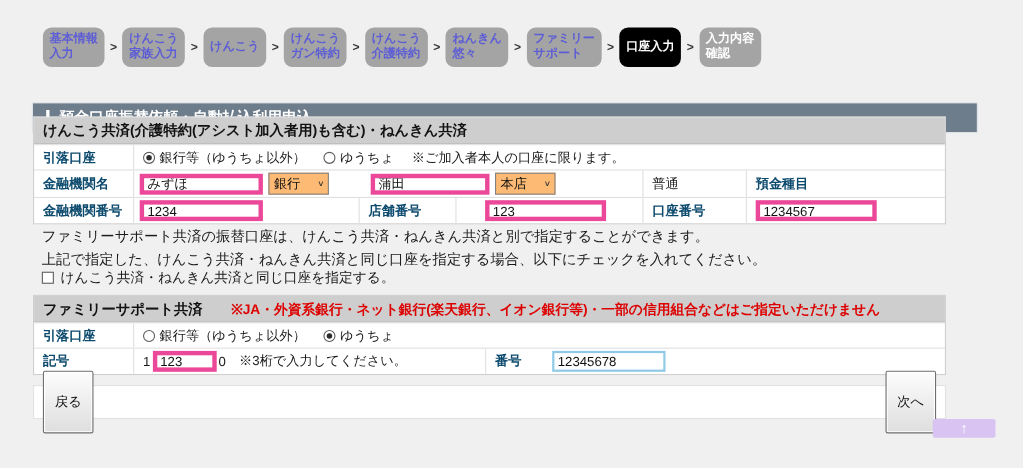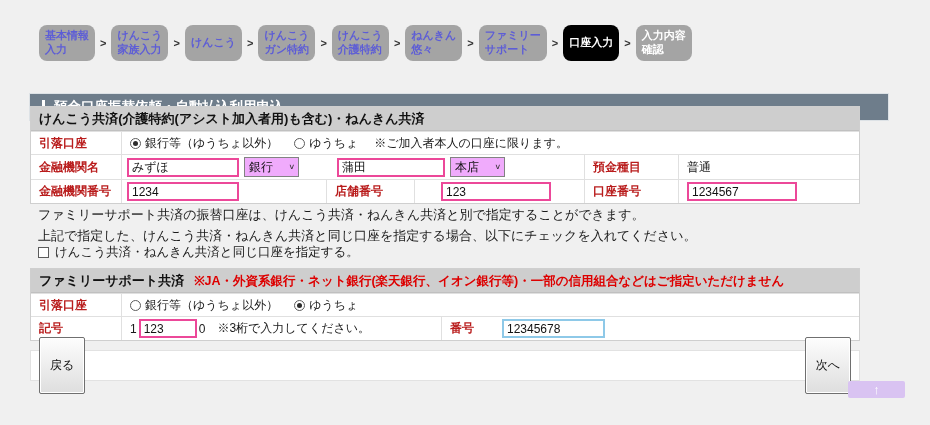--- a/index.html
+++ b/index.html
@@ -33,40 +33,40 @@
     margin-top:28px;
   }
   .accent { width:3px; height:15px; background:#fff; margin:0 9px 0 12px; }
 
   
   .t { position:absolute; left:30px; width:830px; background:#fff; border:1px solid #cfcfcf; }
   .t1 { top:106px; }
   .t2 { top:268px; }
   .th { height:24px; background:#cecece; display:flex; align-items:center; padding:0 8px; font-size:13px; border-bottom:1px solid #c0c0c0; }
   .th .ttl { font-weight:bold; color:#111; }
-  .th .warn { color:#dd0000; font-weight:bold; font-size:12.5px; margin-left:10px; }
+  .th .warn { color:#dd0000; font-weight:bold; font-size:12.5px; margin-left:26px; }
   .r { display:grid; align-items:stretch; min-height:23px; font-size:12px; border-top:1px solid #e0e0e0; }
   .r:first-of-type { border-top:none; }
   .c { padding:2px 4px 2px 8px; display:flex; align-items:center; }
   .bl { border-left:1px solid #e0e0e0; }
-  .lab { font-weight:bold; color:#b91c1c; }
+  .lab { font-weight:bold; color:#0c4a6e; }
   .g1 { grid-template-columns:90px 1fr; }
   .g2 { grid-template-columns:90px 463px 94px 183px; }
   .g3 { grid-template-columns:90px 205px 88px 170px 94px 183px; }
   .g4 { grid-template-columns:90px 320px 420px; }
 
   
   .inp {
-    height:19px; border:2px solid #ec4899; background:#fff; font-size:12px;
+    height:19px; border:4px solid #ec4899; background:#fff; font-size:12px;
     padding:0 3px; font-family:"Liberation Sans", sans-serif; color:#111;
   }
   .inp.focus { border:2px solid #8ec9e8; }
   .sel {
     display:inline-flex; justify-content:space-between; align-items:center;
-    width:55px; height:20px; border:1px solid #828282; background:#f0abfc;
+    width:55px; height:20px; border:1px solid #828282; background:#fdba74;
     font-size:12px; padding:0 3px 0 4px; color:#111; cursor:default;
   }
   .sel .arr { font-size:9px; color:#333; transform:scaleY(0.8); }
   .radio {
     width:11px; height:11px; border:1px solid #5c5c5c; border-radius:50%;
     background:#fff; display:inline-block; position:relative; margin-right:4px; flex:none;
   }
   .radio.on::after { content:''; position:absolute; inset:2px; border-radius:50%; background:#2b2b2b; }
   .cb { width:11px; height:11px; border:1px solid #5c5c5c; background:#fff; display:inline-block; flex:none; }
   .rlbl { margin-right:16px; }
@@ -152,22 +152,22 @@
         <span class="sel" style="margin-left:5px">
           <span>銀行</span>
           <span class="arr">∨</span>
         </span>
         <input class="inp" style="width: 108px; margin-left: 38px;" value="蒲田">
         <span class="sel" style="margin-left:5px">
           <span>本店</span>
           <span class="arr">∨</span>
         </span>
       </div>
+      <div class="c bl">普通</div>
       <div class="c lab bl">預金種目</div>
-      <div class="c bl">普通</div>
     </div>
     <div class="r g3">
       <div class="c lab">金融機関番号</div>
       <div class="c bl" style="padding-left:5px">
         <input class="inp" style="width: 112px;" value="1234">
       </div>
       <div class="c lab bl">店舗番号</div>
       <div class="c bl">
         <input class="inp" style="width: 110px; margin-left: 18px;" value="123">
       </div>

